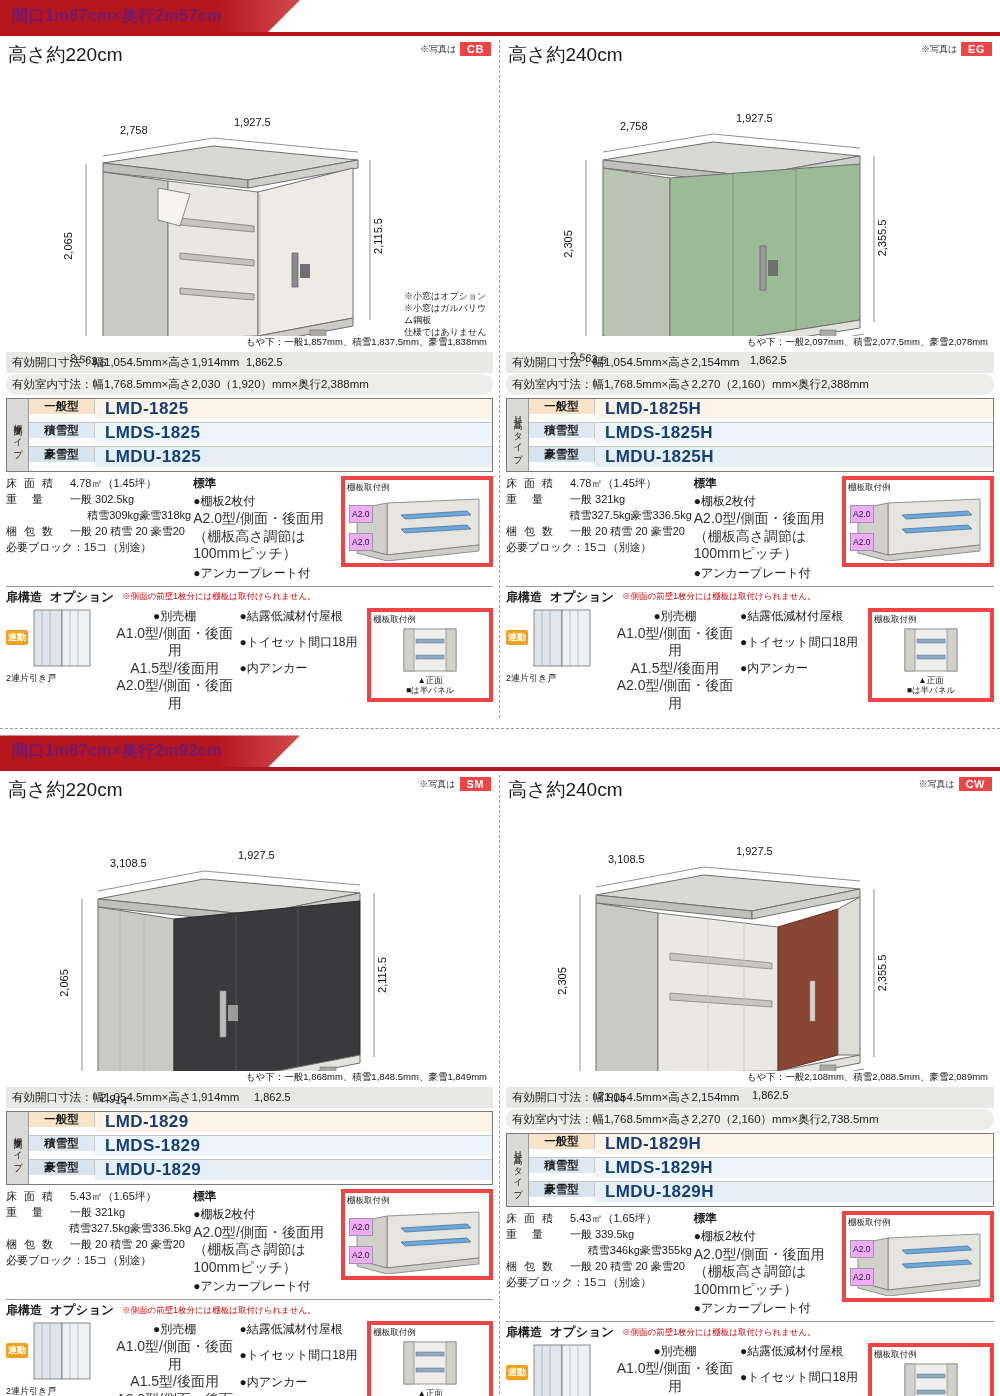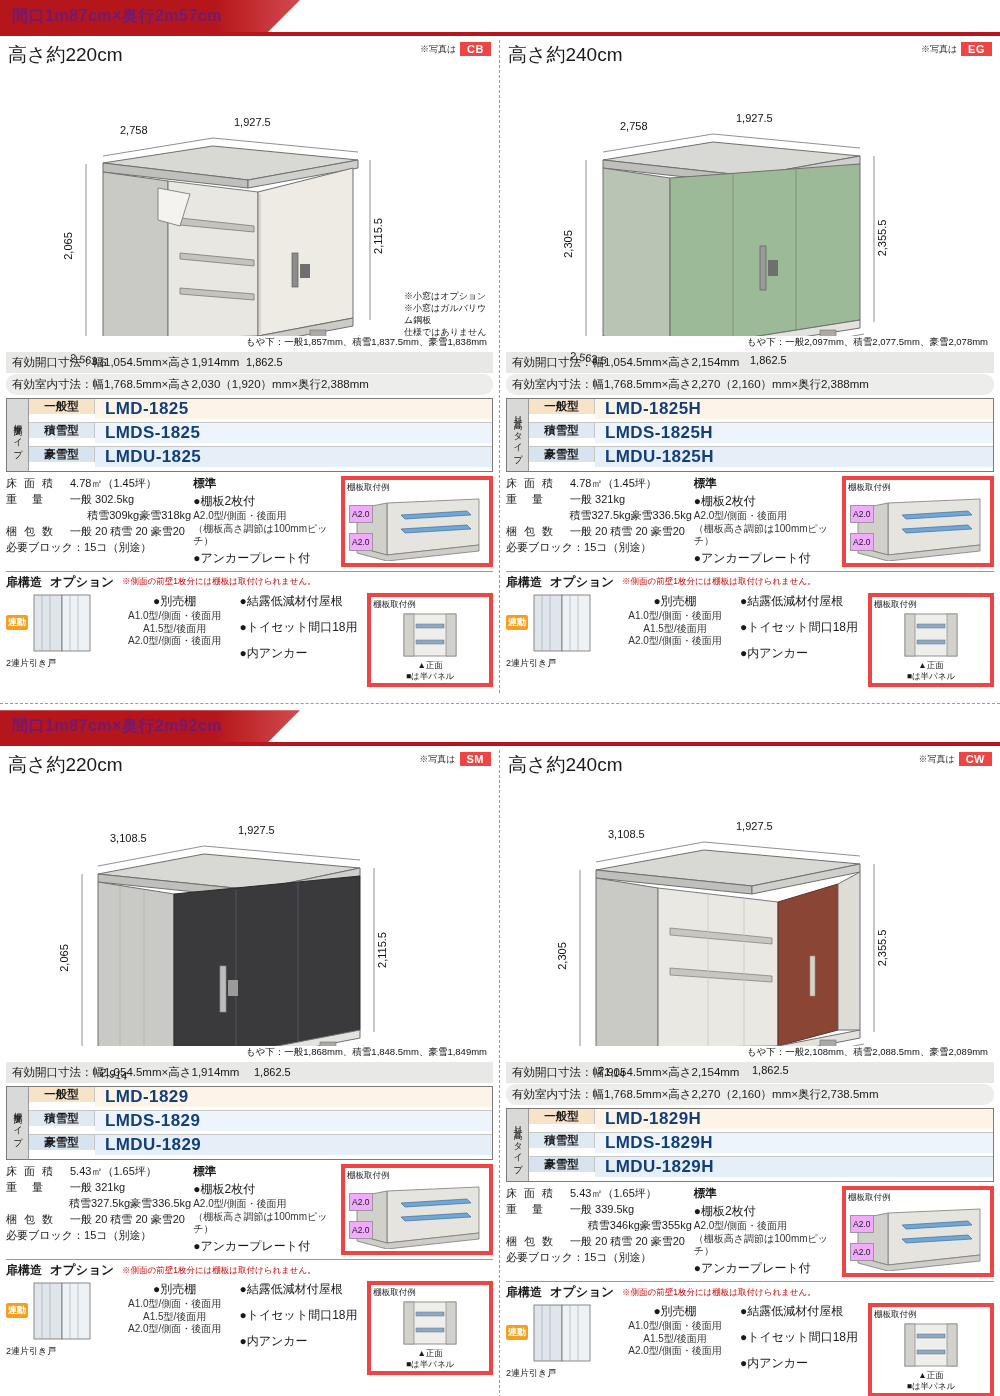--- a/index.html
+++ b/index.html
@@ -137,21 +137,21 @@
   .lower-m { width: 150px; font-size: 11px; }
   .lower-r { width: 152px; }
 
   .kv { display: flex; }
   .kv .k { width: 64px; letter-spacing: 2px; }
   .kv .v { flex: 1; }
   .kv .k.sp { letter-spacing: 6px; }
 
   .std-title { font-size: 11.5px; font-weight: bold; margin-bottom: 2px; }
   .bullet { font-size: 12px; line-height: 1.35; margin-bottom: 1px; }
-  .sub { font-size: 10px; color: #333; line-height: 1.25; }
+  .sub { font-size: 14px; color: #333; line-height: 1.25; }
 
   .thumbbox { border: 4px solid #ef4444; padding: 2px; }
   .thumbbox .cap { font-size: 8.5px; margin-bottom: 1px; }
 
   
   .optbar {
     display: flex; align-items: center; gap: 8px;
     border-top: 1px solid #9a9a9a; margin-top: 4px; padding-top: 2px;
   }
   .optbar .t1 { font-size: 12px; font-weight: bold; }

